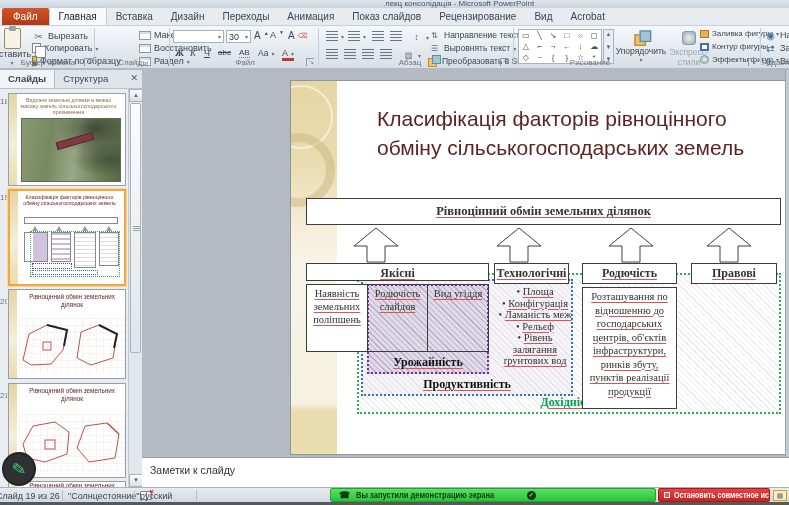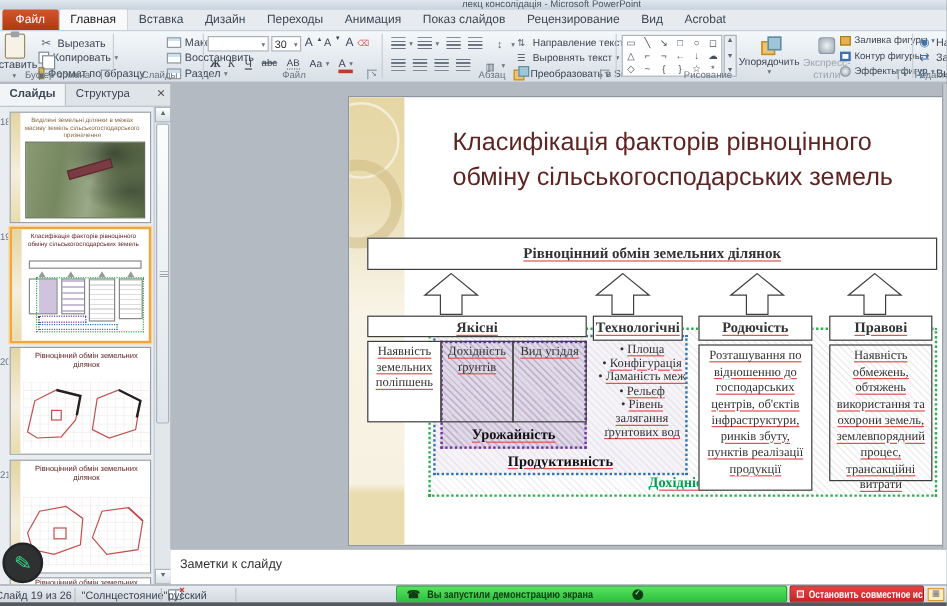--- a/index.html
+++ b/index.html
@@ -462,38 +462,35 @@
       <svg class="abs" style="left:414px;top:146px" width="48" height="36">
           <path d="M24 1 L46 19 H33 V35 H15 V19 H2 Z" fill="#fff" stroke="#404040"></path>
         </svg>
 
       <div class="dbox serif hdr" style="left:15px;top:182px;width:183px;height:18px"><span class="sp">Якісні</span></div>
       <div class="dbox serif hdr" style="left:203px;top:182px;width:75px;height:21px"><span class="sp">Технологічні</span></div>
       <div class="dbox serif hdr" style="left:291px;top:182px;width:95px;height:21px"><span class="sp">Родючість</span></div>
       <div class="dbox serif hdr" style="left:400px;top:182px;width:86px;height:21px"><span class="sp">Правові</span></div>
 
       <div class="dbox serif" style="left:15px;top:203px;width:62px;height:68px;font-size:10.5px;line-height:13px;padding-top:2px"><span class="sp">Наявність земельних поліпшень</span></div>
-      <div class="dbox serif" style="left:76px;top:203px;width:61px;height:68px;font-size:10.5px;line-height:13px;padding-top:2px;background:transparent"><span class="sp">Дохідність ґрунтів</span></div>
+      <div class="dbox serif" style="left:76px;top:203px;width:61px;height:68px;font-size:10.5px;line-height:13px;padding-top:2px;background:transparent"><span class="sp">Родючість слайдов</span></div>
       <div class="dbox serif" style="left:136px;top:203px;width:62px;height:68px;font-size:10.5px;line-height:13px;padding-top:2px;background:transparent"><span class="sp">Вид угіддя</span></div>
 
       <div class="abs serif" style="left:204px;top:205px;width:80px">
         <div class="b-item"><span class="sp">Площа</span></div>
         <div class="b-item"><span class="sp">Конфігурація</span></div>
         <div class="b-item"><span class="sp">Ламаність меж</span></div>
         <div class="b-item"><span class="sp">Рельєф</span></div>
         <div class="b-item"><span class="sp">Рівень залягання ґрунтових вод</span></div>
       </div>
 
       <div class="dbox serif" style="left:291px;top:206px;width:95px;height:122px;font-size:10.5px;line-height:13.5px;padding:2px 2px">
         <span class="sp">Розташування по відношенню до господарських центрів, об'єктів інфраструктури, ринків збуту, пунктів реалізації продукції</span>
       </div>
 
-      <div class="dbox serif" style="left:400px;top:206px;width:86px;height:114px;font-size:10.5px;line-height:13.5px;padding:2px 2px;background:transparent">
-        <span class="sp">Наявність обмежень, обтяжень використання та охорони земель, землевпорядний процес, трансакційні витрати</span>
-      </div>
     </div>
   </div>
   <div class="abs edgeR"></div>
 
   <div class="abs notes">
     <span class="ph">Заметки к слайду</span>
   </div>
 
   <div class="abs status">
     <span class="abs" style="left:-4px;top:3px">Слайд 19 из 26</span>

